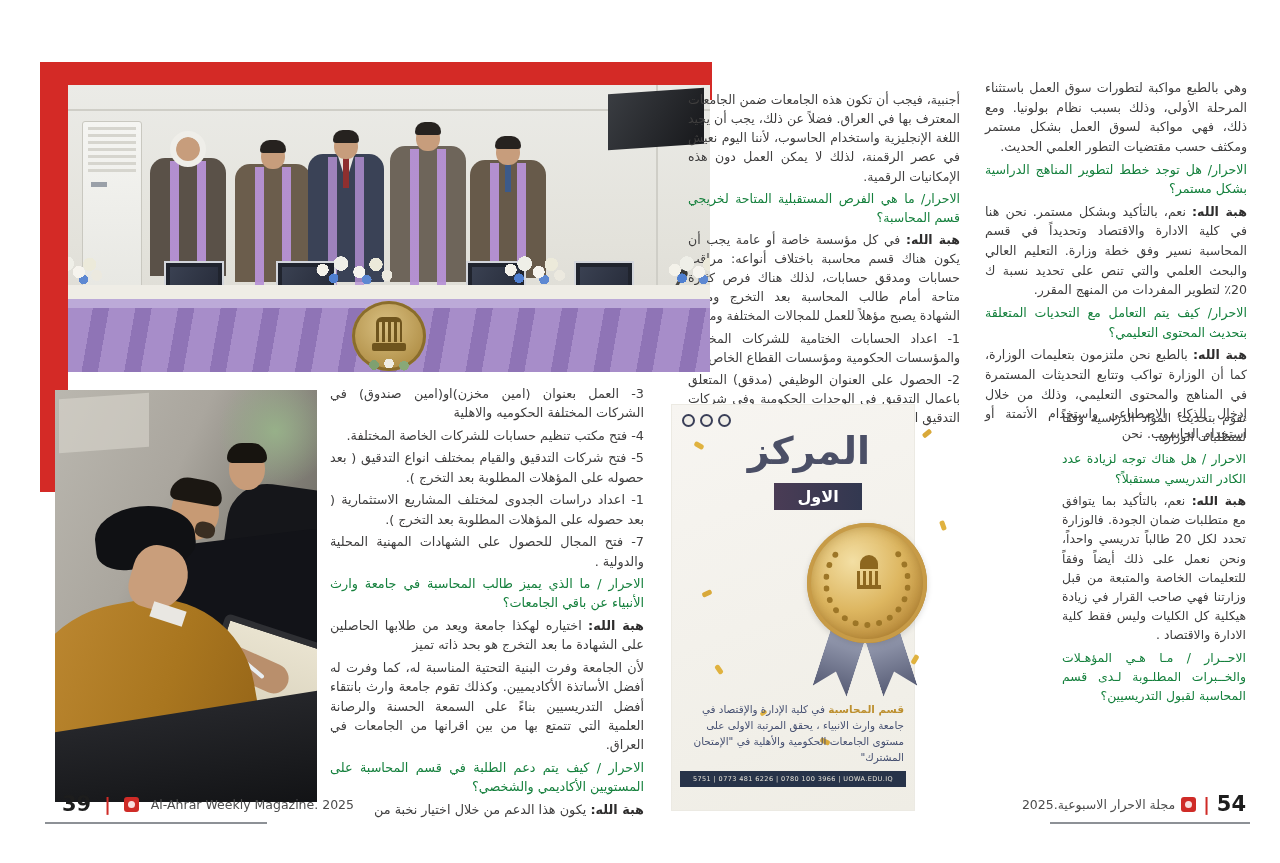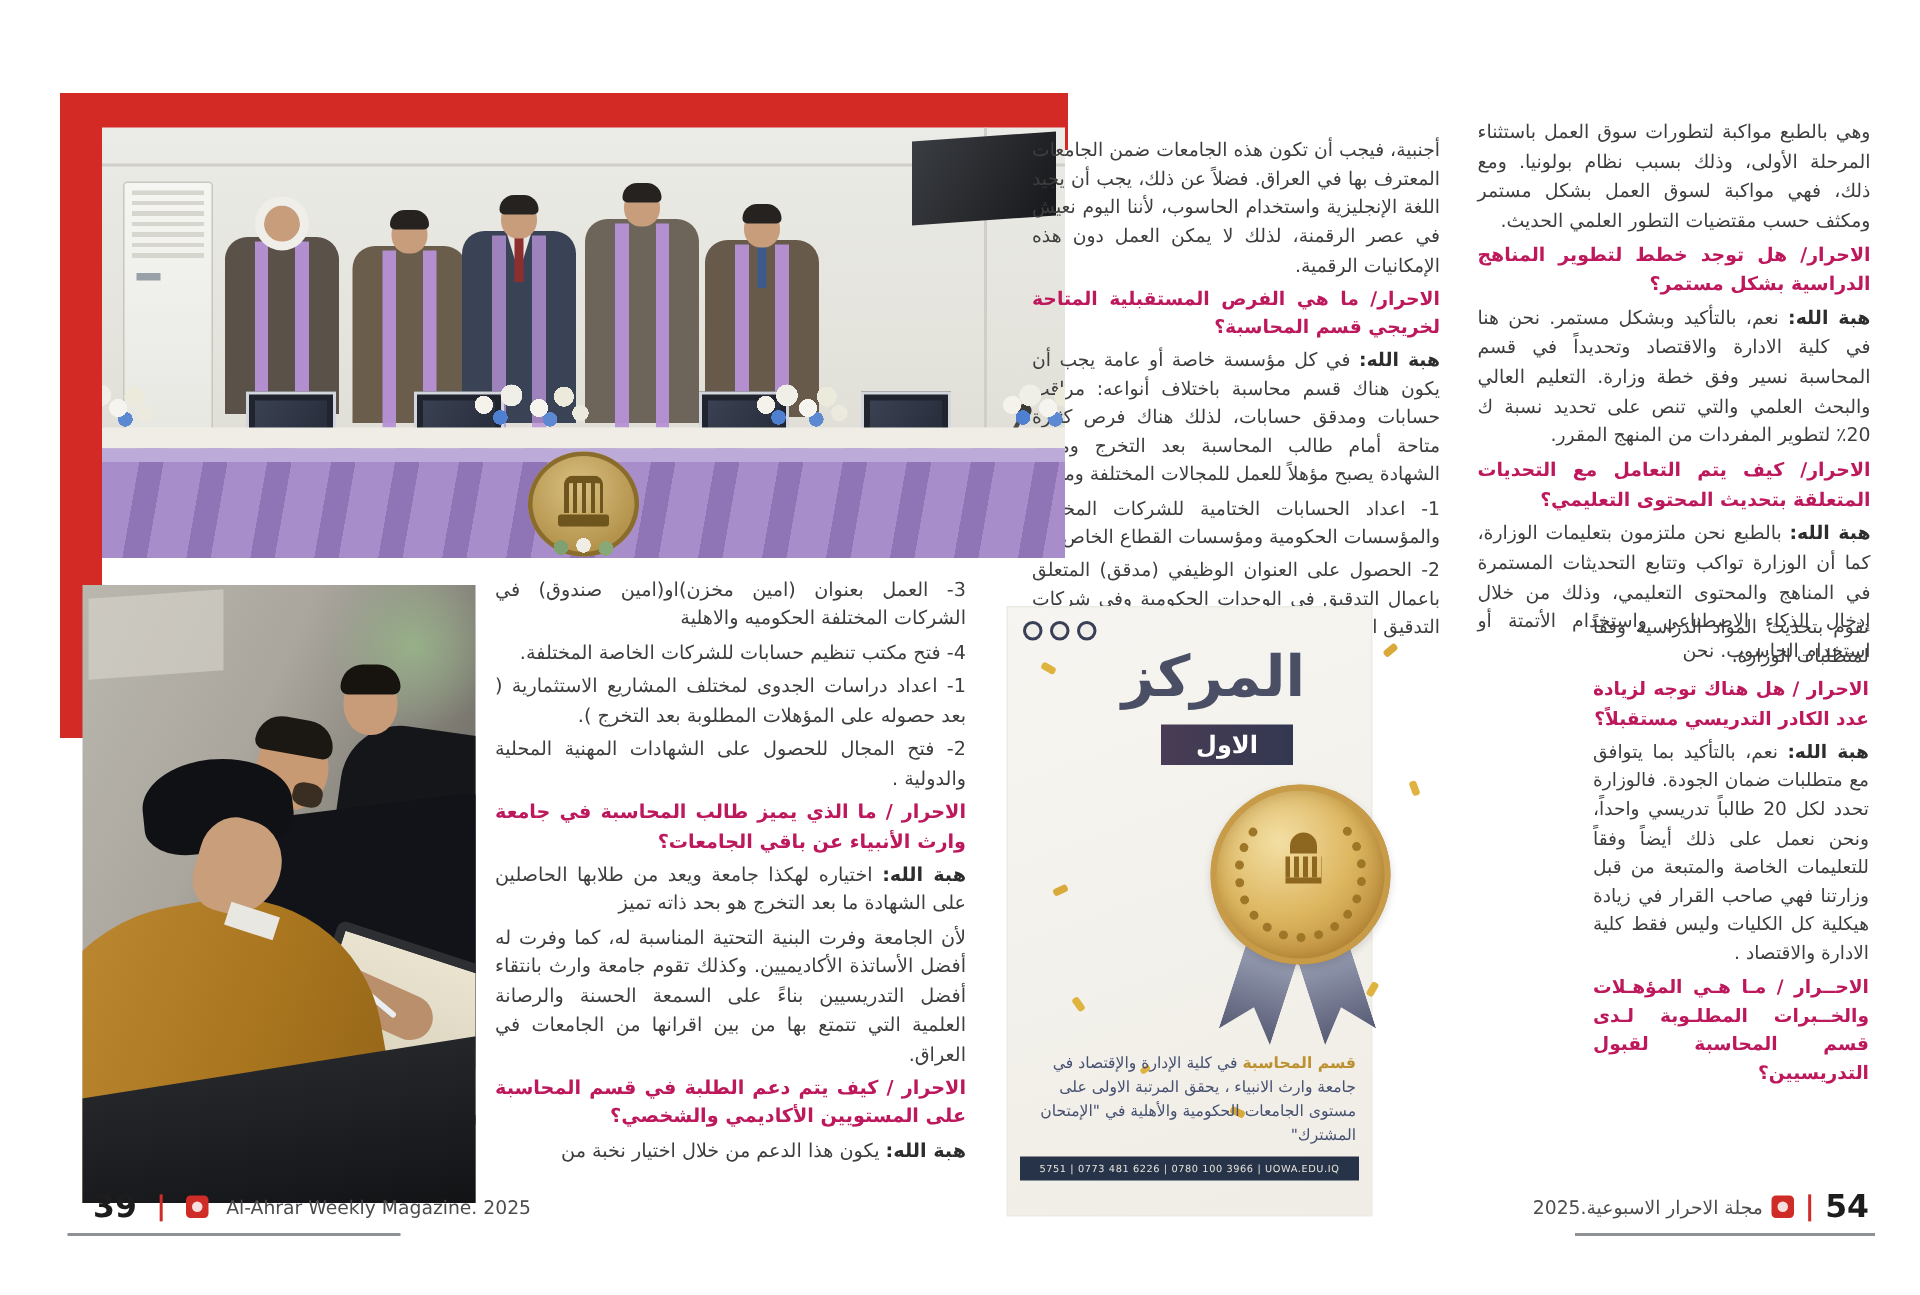--- a/index.html
+++ b/index.html
@@ -2,21 +2,21 @@
 <html lang="ar"><head>
 <meta charset="utf-8">
 <style>
   html,body{margin:0;padding:0;background:#ffffff;}
   .spread{position:relative;width:1280px;height:863px;background:#ffffff;overflow:hidden;
           font-family:"DejaVu Sans",sans-serif;}
 
   
   .col{position:absolute;direction:rtl;text-align:justify;color:#3f3e3e;}
   .col p{margin:0 0 3px 0;}
-  p.q{color:#be185d;font-weight:bold;}
+  p.q{color:#15803d;font-weight:normal;}
   p.a .lead{font-weight:bold;color:#2e2d2d;}
 
   #col-right-top{left:985px;top:78px;width:262px;font-size:12.6px;line-height:1.56;}
   #col-right-narrow{left:1062px;top:408px;width:184px;font-size:12.4px;line-height:1.55;}
   #col-mid{left:688px;top:90px;width:272px;font-size:12.5px;line-height:1.53;}
   #col-left{left:330px;top:384px;width:314px;font-size:12.8px;line-height:1.52;}
 
   
   .red-top{position:absolute;left:48px;top:62px;width:664px;height:38px;background:#d42a26;}
   .red-side{position:absolute;left:40px;top:62px;width:28px;height:430px;background:#d42a26;}
@@ -227,22 +227,23 @@
     <div class="s1-jacket"></div>
     <div class="s1-hair"></div>
     <div class="s1-face"></div>
     <div class="s1-collar"></div>
     <div class="desk"></div>
   </div>
 
   <div class="col" id="col-left">
     <p class="body">3- العمل بعنوان (امين مخزن)او(امين صندوق) في الشركات المختلفة الحكوميه والاهلية</p>
     <p class="body">4- فتح مكتب تنظيم حسابات للشركات الخاصة المختلفة.</p>
+    <p class="body">5- فتح شركات التدقيق والقيام بمختلف انواع التدقيق ( بعد حصوله على المؤهلات المطلوبة بعد التخرج ).</p>
     <p class="body">1- اعداد دراسات الجدوى لمختلف المشاريع الاستثمارية ( بعد حصوله على المؤهلات المطلوبة بعد التخرج ).</p>
-    <p class="body">2- فتح المجال للحصول على الشهادات المهنية المحلية والدولية .</p>
+    <p class="body">7- فتح المجال للحصول على الشهادات المهنية المحلية والدولية .</p>
     <p class="q">الاحرار / ما الذي يميز طالب المحاسبة في جامعة وارث الأنبياء عن باقي الجامعات؟</p>
     <p class="a"><span class="lead">هبة الله:</span><span> اختياره لهكذا جامعة ويعد من طلابها الحاصلين على الشهادة ما بعد التخرج هو بحد ذاته تميز</span></p>
     <p class="body">لأن الجامعة وفرت البنية التحتية المناسبة له، كما وفرت له أفضل الأساتذة الأكاديميين. وكذلك تقوم جامعة وارث بانتقاء أفضل التدريسيين بناءً على السمعة الحسنة والرصانة العلمية التي تتمتع بها من بين اقرانها من الجامعات في العراق.</p>
     <p class="q">الاحرار / كيف يتم دعم الطلبة في قسم المحاسبة على المستويين الأكاديمي والشخصي؟</p>
     <p class="a"><span class="lead">هبة الله:</span><span> يكون هذا الدعم من خلال اختيار نخبة من</span></p>
   </div>
 
   <div class="col" id="col-mid">
     <p class="body">أجنبية، فيجب أن تكون هذه الجامعات ضمن الجامعات المعترف بها في العراق. فضلاً عن ذلك، يجب أن يجيد اللغة الإنجليزية واستخدام الحاسوب، لأننا اليوم نعيش في عصر الرقمنة، لذلك لا يمكن العمل دون هذه الإمكانيات الرقمية.</p>
     <p class="q">الاحرار/  ما هي الفرص المستقبلية المتاحة لخريجي قسم المحاسبة؟</p>

